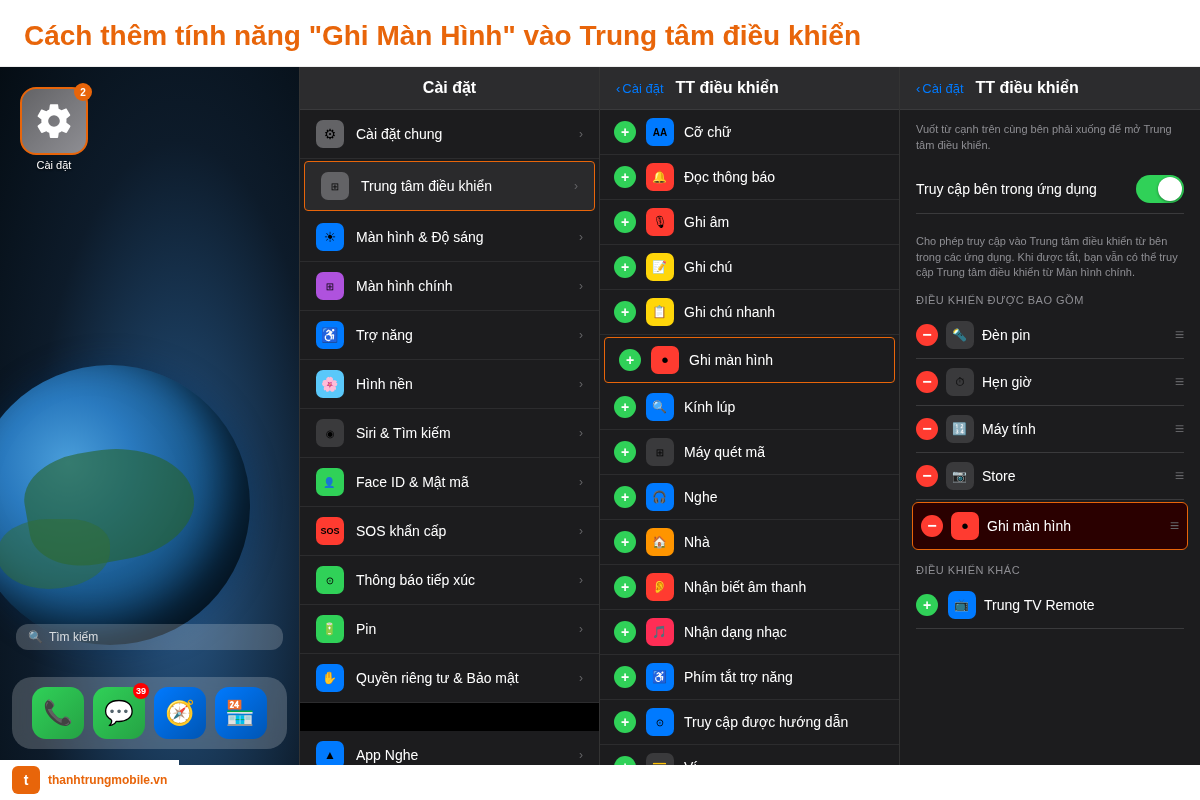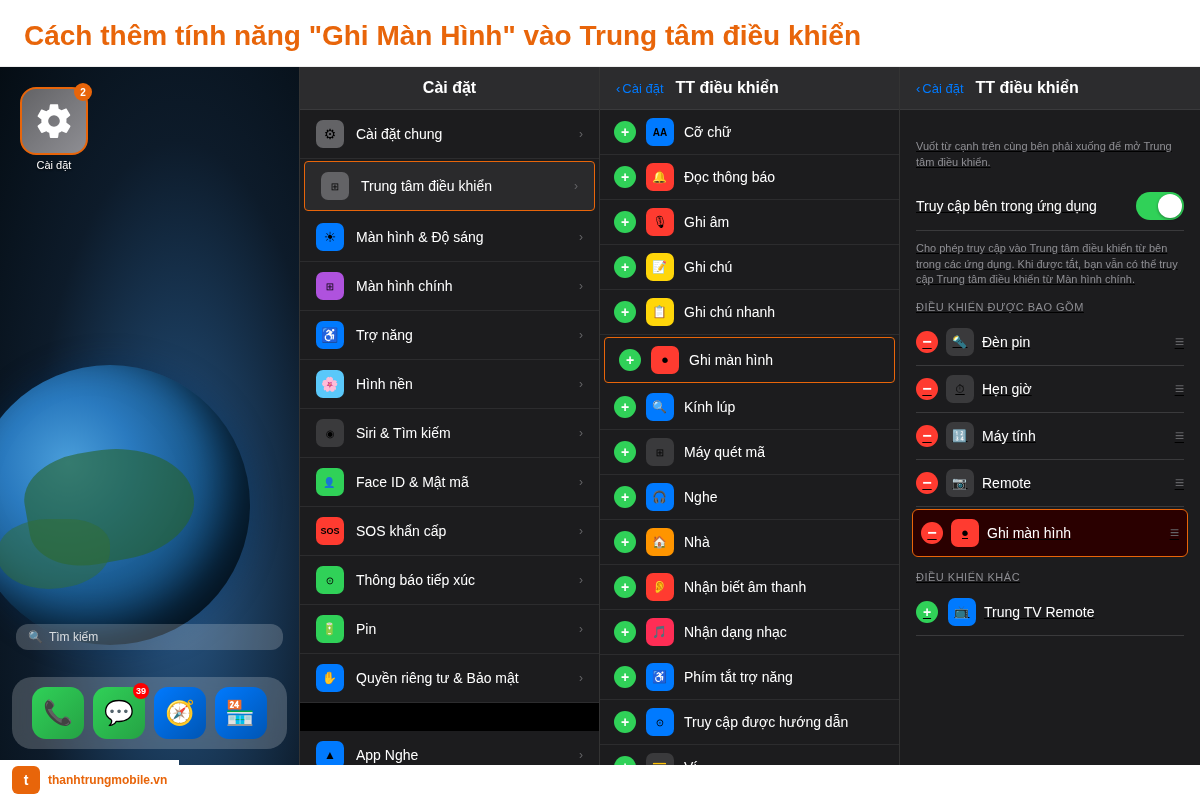--- a/index.html
+++ b/index.html
@@ -326,23 +326,22 @@
     }
     .panel4-header {
       background: #2c2c2e;
       padding: 12px 16px;
       display: flex;
       align-items: center;
       border-bottom: 1px solid #3a3a3c;
     }
 
     .panel4-content {
-      padding: 29px 16px;
+      padding: 12px 16px;
       overflow: hidden;
-      text-decoration: underline;
     }
     .panel4-desc {
       color: #8e8e93;
       font-size: 11px;
       line-height: 1.4;
       margin-bottom: 12px;
     }
     .toggle-row {
       display: flex;
       align-items: center;
@@ -712,21 +711,21 @@
     <div class="panel4-content">
       <div class="panel4-desc">Vuốt từ cạnh trên cùng bên phải xuống để mở Trung tâm điều khiển.</div>
 
       <div class="toggle-row">
         <span class="toggle-label">Truy cập bên trong ứng dụng</span>
         <div class="toggle on">
           <div class="toggle-knob"></div>
         </div>
       </div>
 
-      <div class="panel4-desc" style="margin-top:10px;">Cho phép truy cập vào Trung tâm điều khiển từ bên trong các ứng dụng. Khi được tắt, bạn vẫn có thể truy cập Trung tâm điều khiển từ Màn hình chính.</div>
+      <div class="panel4-desc" style="margin-top:20px;">Cho phép truy cập vào Trung tâm điều khiển từ bên trong các ứng dụng. Khi được tắt, bạn vẫn có thể truy cập Trung tâm điều khiển từ Màn hình chính.</div>
 
 
 
       <div class="section-title">ĐIỀU KHIỂN ĐƯỢC BAO GỒM</div>
 
       <div class="included-item">
         <div class="minus-btn">−</div>
         <div class="included-icon ic-dark" style="font-size:12px;">🔦</div>
         <span class="included-label">Đèn pin</span>
         <span class="drag-handle">≡</span>
@@ -742,21 +741,21 @@
       <div class="included-item">
         <div class="minus-btn">−</div>
         <div class="included-icon ic-dark" style="font-size:12px;">🔢</div>
         <span class="included-label">Máy tính</span>
         <span class="drag-handle">≡</span>
       </div>
 
       <div class="included-item">
         <div class="minus-btn">−</div>
         <div class="included-icon ic-dark" style="font-size:12px;">📷</div>
-        <span class="included-label">Remote</span>
+        <span class="included-label">Store</span>
         <span class="drag-handle">≡</span>
       </div>
 
       <div class="included-item highlighted">
         <div class="minus-btn">−</div>
         <div class="included-icon ic-red" style="font-size:12px;">⏺</div>
         <span class="included-label">Ghi màn hình</span>
         <span class="drag-handle">≡</span>
       </div>
 

